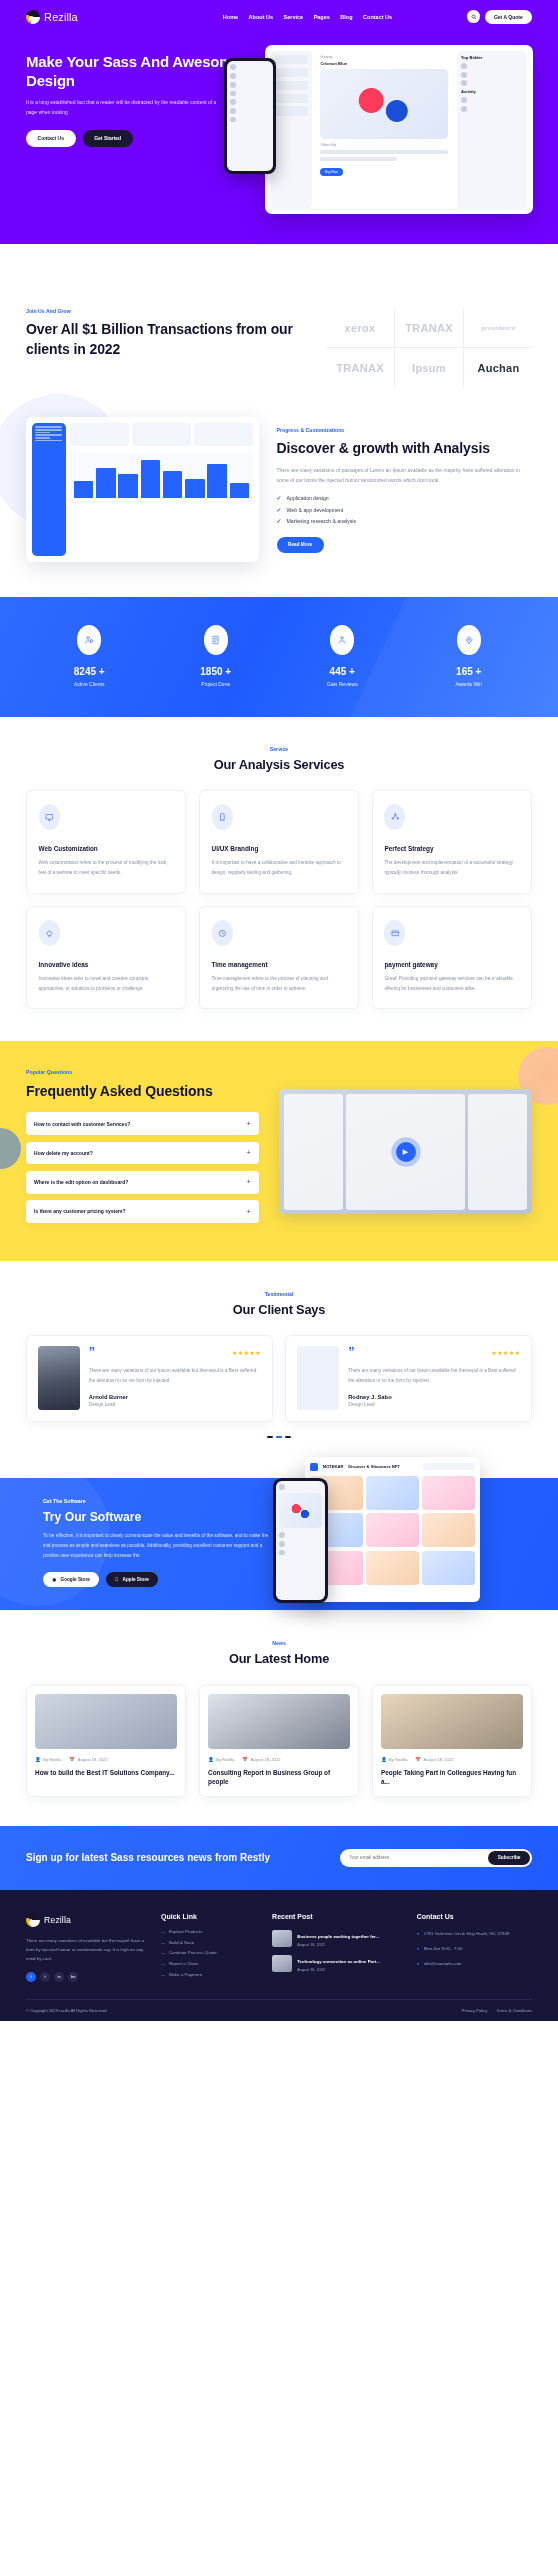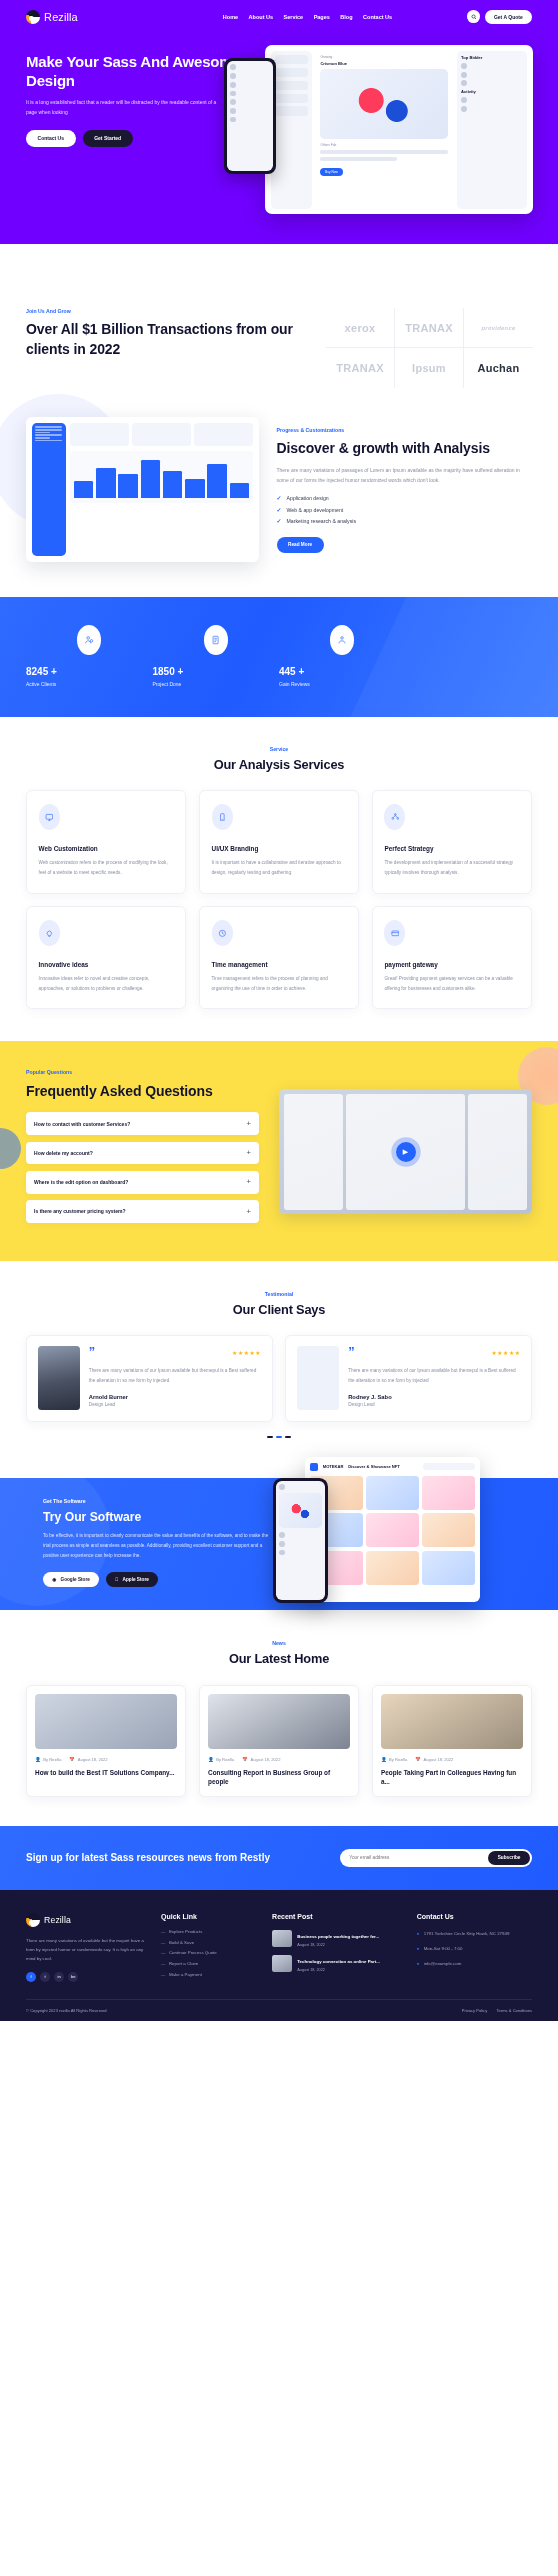--- a/index.html
+++ b/index.html
@@ -150,21 +150,21 @@
 
   
   .stats{
     background:linear-gradient(115deg,#2F6BFF 0%,#1F5BFF 45%,#3B7BFF 100%);
     padding:28px 0 30px; position:relative; overflow:hidden;
   }
   .stats::after{
     content:""; position:absolute; right:-70px; top:-47px; width:244px;height:244px;
     background:rgba(255,255,255,.05); transform:rotate(25deg);
   }
-  .stats-grid{ display:grid; grid-template-columns:repeat(4,1fr); position:relative; z-index:2; }
+  .stats-grid{ display:grid; grid-template-columns:repeat(4,1fr); text-align:center; position:relative; z-index:2; }
   .stat-ico{
     width:24.4px;height:30px;border-radius:50%;background:#fff;margin:0 auto 10.5px;
     display:flex;align-items:center;justify-content:center;color:#2563FF;font-size:10px;
   }
   .stat-num{ color:#fff; font-size:10px; font-weight:800; }
   .stat-lbl{ color:#E4ECFF; font-size:5px; margin-top:4.1px; }
 
   
   .services{ padding:29px 0 32px; text-align:center; }
   .sec-center-h2{ font-size:12.8px; font-weight:800; margin-top:4.1px; letter-spacing:-0.2px; }
@@ -559,20 +559,30 @@
     <div>
       <div class="stat-ico">
         <svg width="10" height="10" viewBox="0 0 24 24" fill="none" stroke="#2563FF" stroke-width="1.6">
           <circle cx="12" cy="7" r="3"></circle>
             <path d="M5 20c0-3 2-6 7-6s7 3 7 6"></path>
         </svg>
       </div>
       <div class="stat-num">445 +</div>
       <div class="stat-lbl">Gain Reviews</div>
     </div>
+    <div>
+      <div class="stat-ico">
+        <svg width="10" height="10" viewBox="0 0 24 24" fill="none" stroke="#2563FF" stroke-width="1.6">
+          <path d="M12 4 L19 11 L12 21 L5 11 Z"></path>
+            <circle cx="12" cy="11" r="2"></circle>
+        </svg>
+      </div>
+      <div class="stat-num">165 +</div>
+      <div class="stat-lbl">Awards Win</div>
+    </div>
   </div>
 </section>
 
 <section class="services">
   <div class="wrap">
     <div class="eyebrow">Service</div>
     <h2 class="sec-center-h2">Our Analysis Services</h2>
     <div class="svc-grid">
 
       <div class="svc-card">

